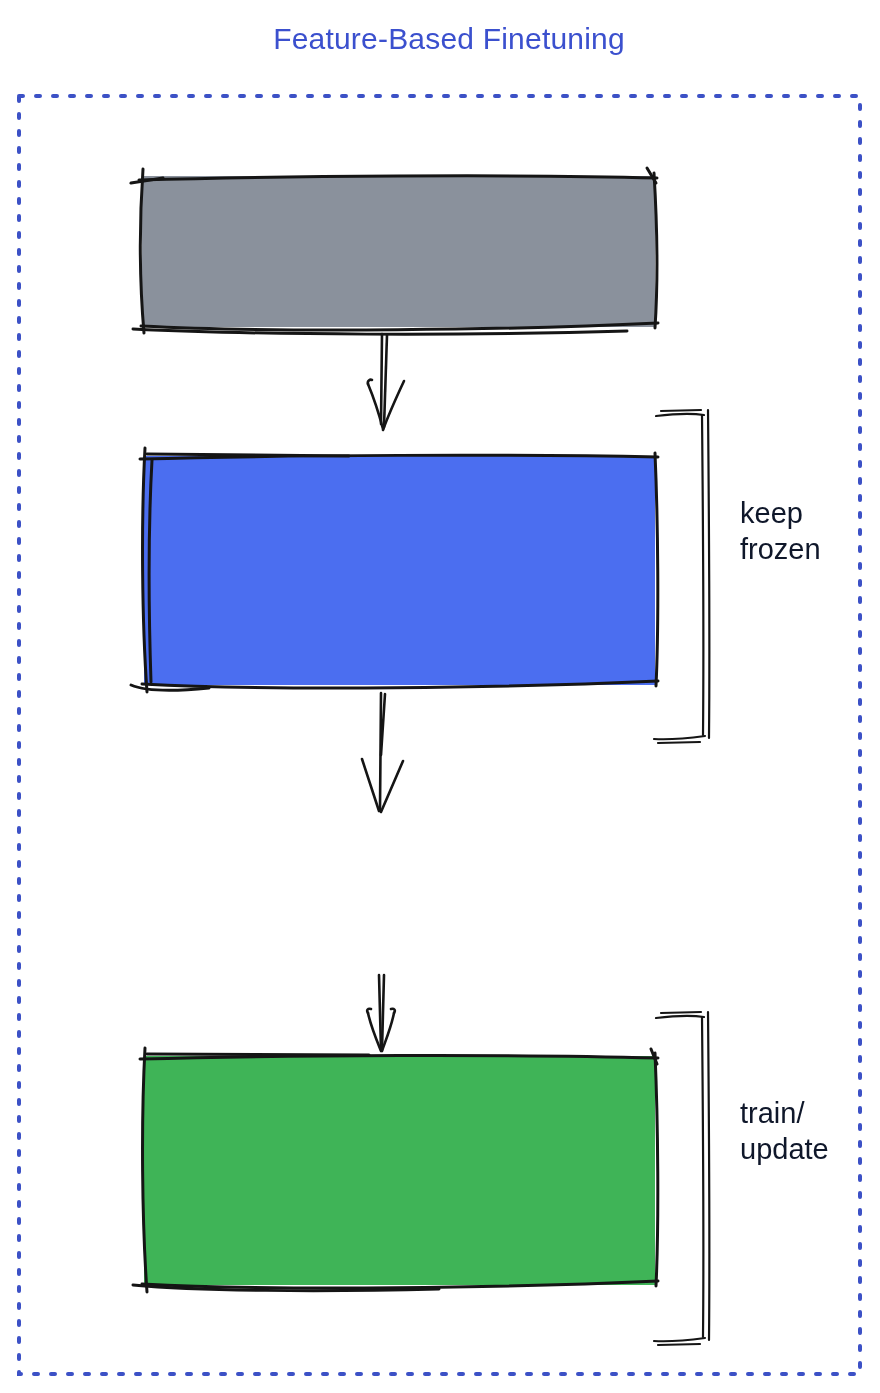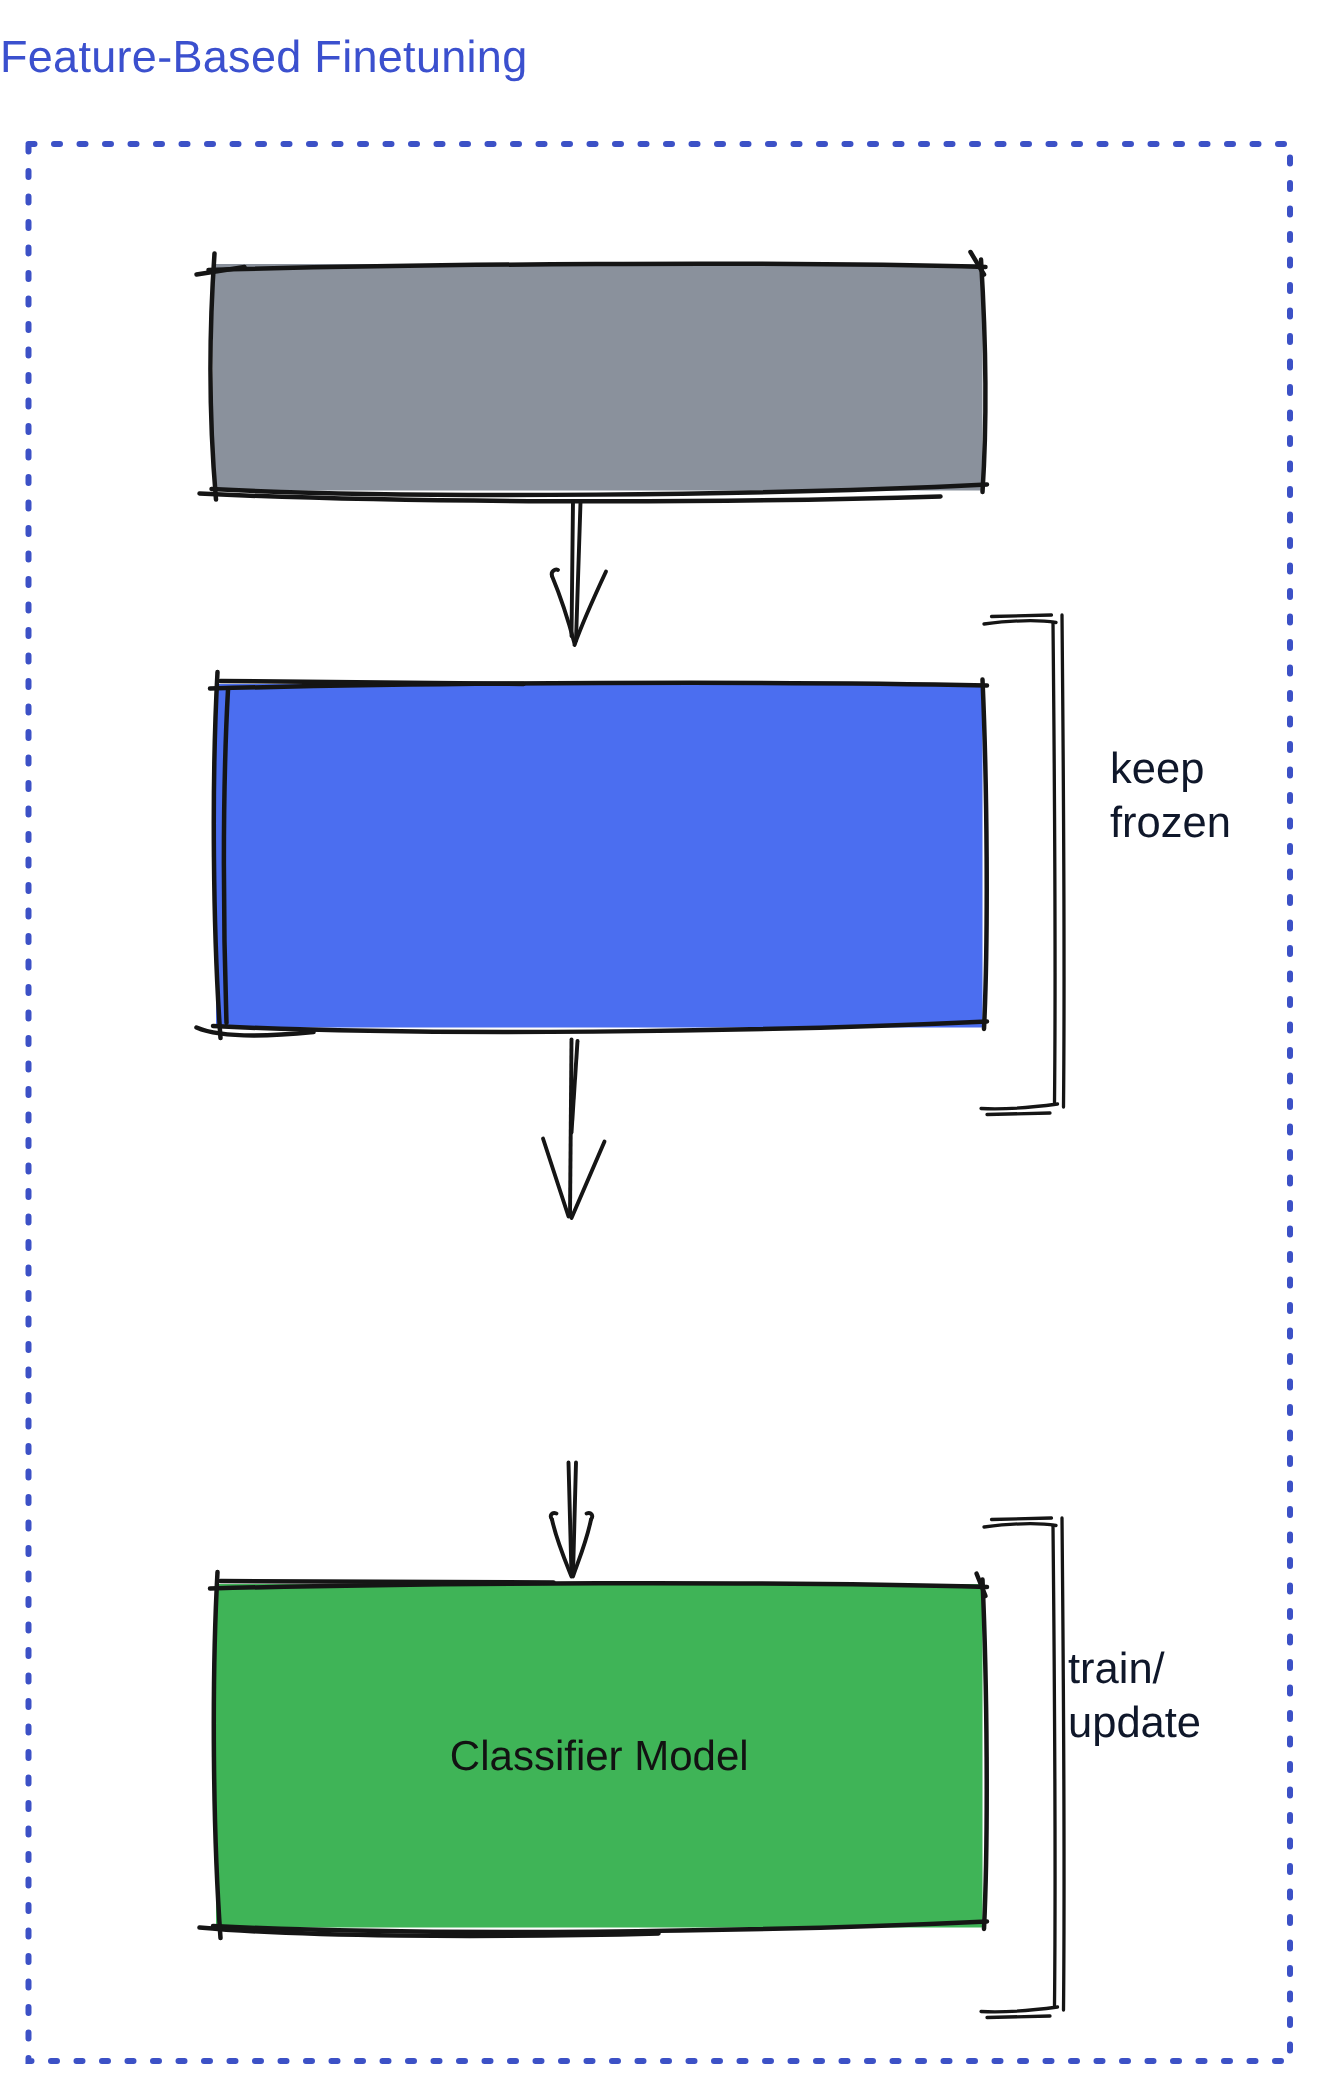--- a/index.html
+++ b/index.html
@@ -5,22 +5,24 @@
   html,body{margin:0;padding:0;background:#ffffff;}
   .canvas{
     position:relative;
     width:880px;height:1393px;
     background:#ffffff;
     font-family:"Liberation Sans", sans-serif;
     overflow:hidden;
   }
   .title{
     position:absolute;left:0;top:22px;width:832px;
+    text-align:center;
     font-size:30px;font-weight:500;letter-spacing:.2px;
     color:var(--title-blue,#3b50ce);
+    padding-left:33px;
   }
   svg.overlay{position:absolute;overflow:visible;}
   .frame-svg{left:0;top:0;}
   .node{position:absolute;display:flex;align-items:center;justify-content:center;}
   .node .fill{position:absolute;left:5px;top:4px;right:5px;bottom:5px;}
   .node .sketch{position:absolute;left:0;top:0;overflow:visible;}
   .node .label{
     position:relative;z-index:2;
     font-size:28px;color:#121212;font-weight:400;
     text-align:center;white-space:nowrap;
@@ -116,27 +118,26 @@
     <div class="fill"></div>
     <svg class="sketch" width="521" height="238" viewBox="0 0 521 238">
       <path d="M 1 7 C 150 3 370 2 519 6"></path>
       <path d="M 8 2 L 230 3"></path>
       <path d="M 516 1 C 519 70 520 170 517 234"></path>
       <path d="M 512 -3 L 518 12"></path>
       <path d="M 519 229 C 370 236 140 239 3 232"></path>
       <path d="M 300 237 C 180 240 60 239 -6 233"></path>
       <path d="M 8 240 C 3 170 2 70 6 -4"></path>
     </svg>
-    <div class="label">Classifier Model</div>
   </div>
 
   <svg class="overlay bracket" style="left:652px;top:1008px;" width="62" height="336" viewBox="0 0 62 336">
     <path d="M 4 10 C 20 8 40 7 52 9"></path>
     <path d="M 9 5 L 49 4"></path>
     <path d="M 50 9 C 51 110 52 230 51 329"></path>
     <path d="M 56 4 C 57 110 58 230 57 332"></path>
     <path d="M 53 330 C 38 332 18 334 2 333"></path>
     <path d="M 48 336 L 6 337"></path>
   </svg>
-  <div class="annotation" style="left:712px;top:1096px;">train/
+  <div class="annotation" style="left:740px;top:1096px;">train/
 update</div>
 
 </div>
 
 </body></html>

